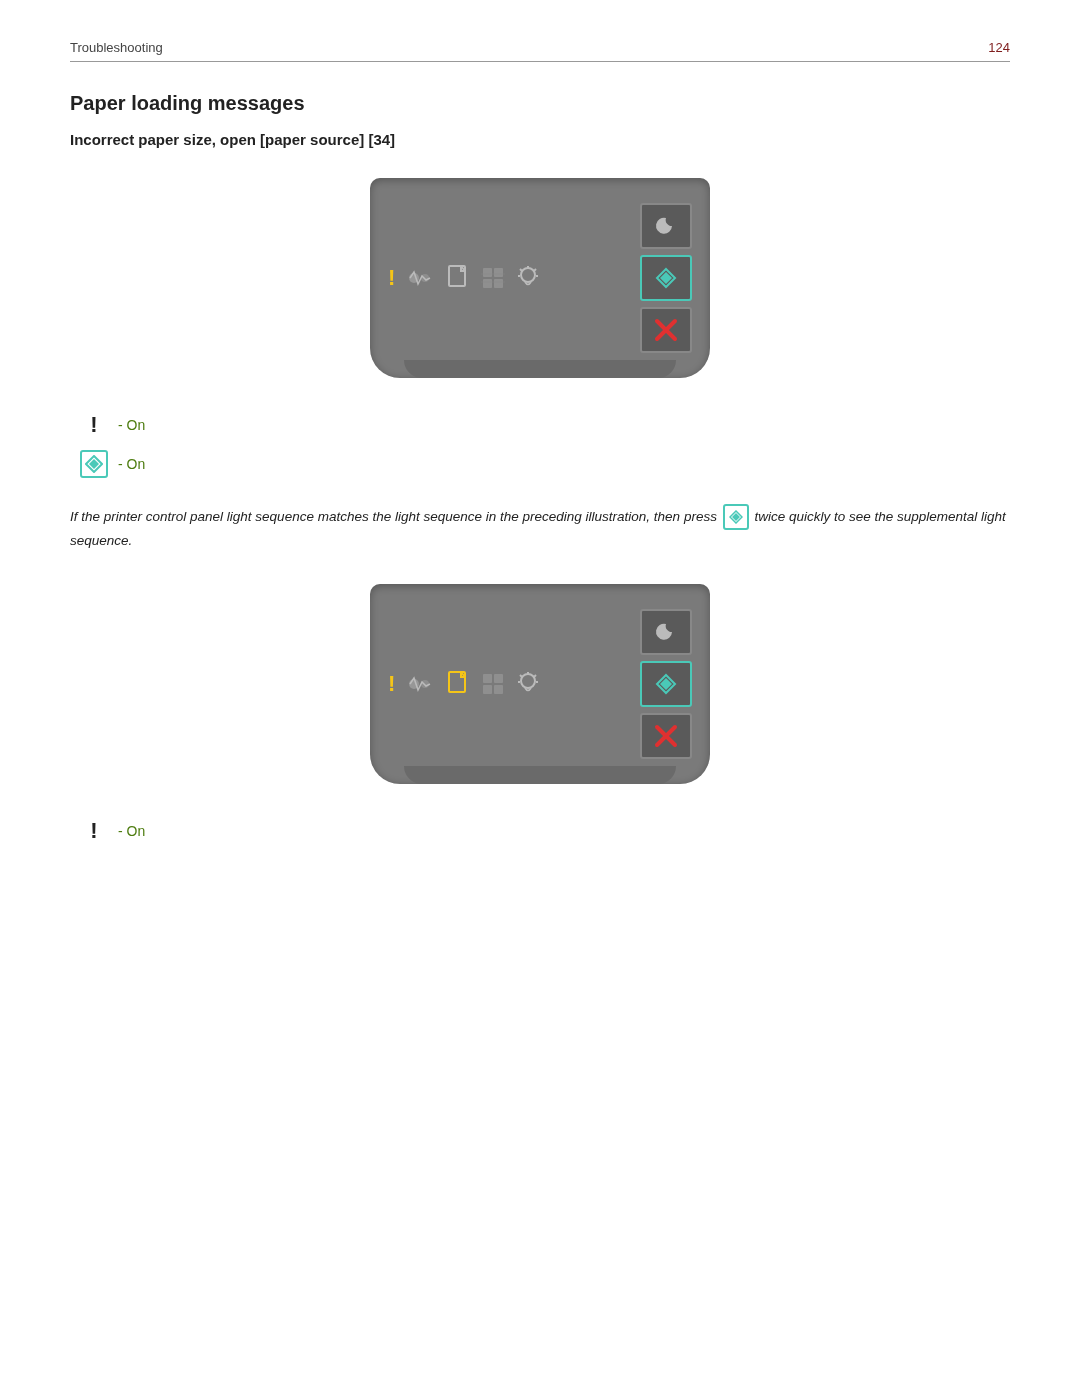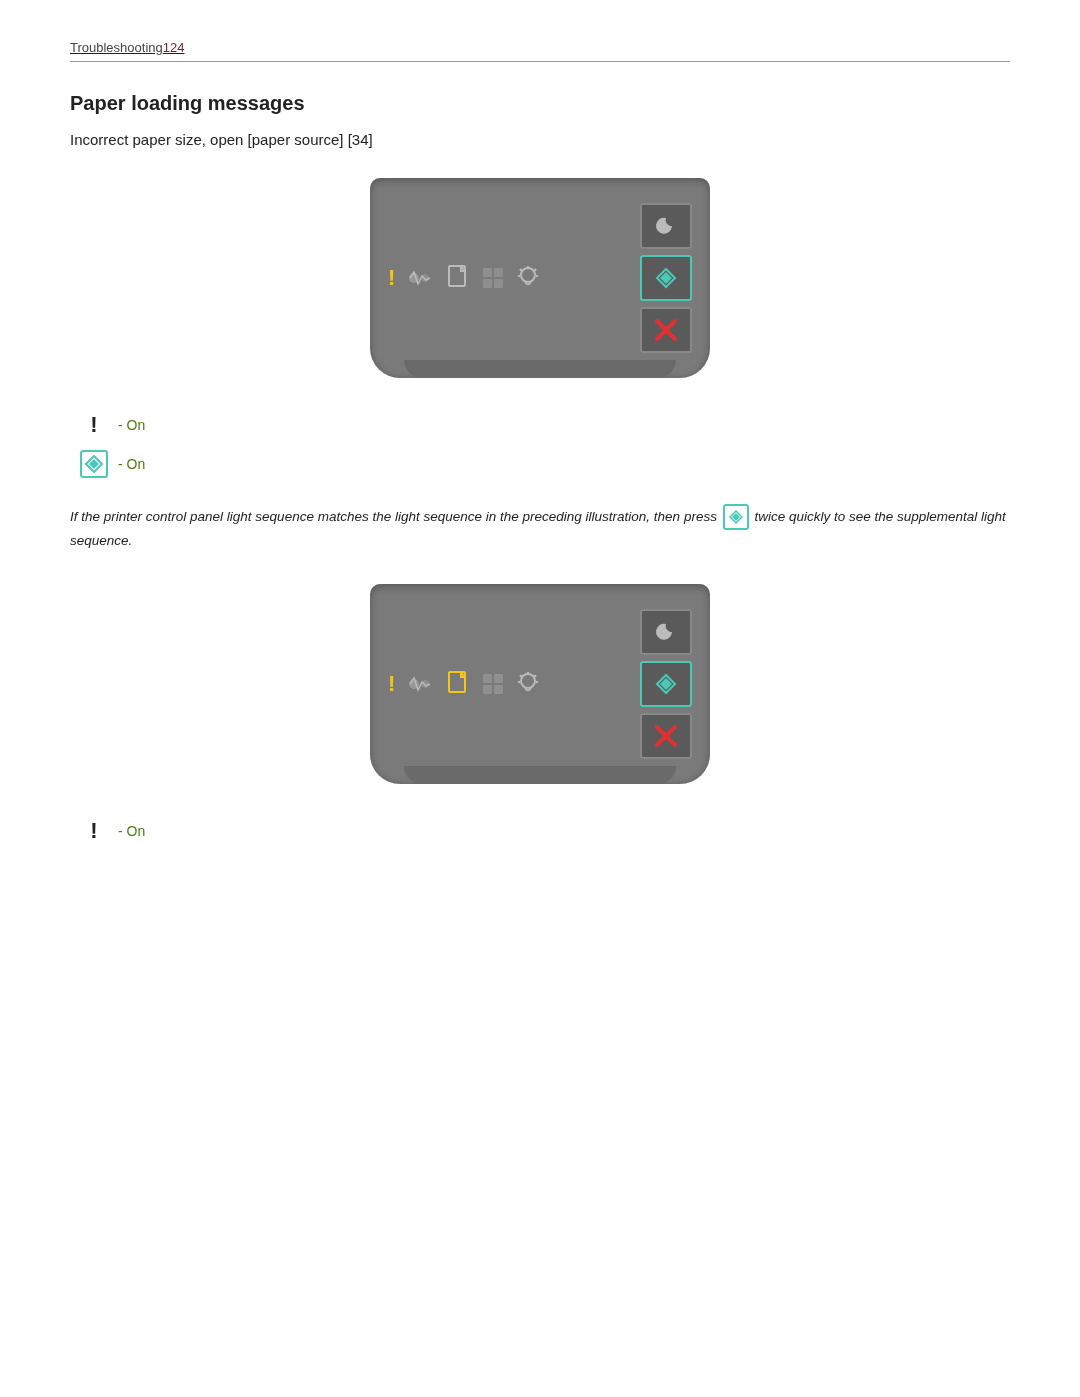--- a/index.html
+++ b/index.html
@@ -12,47 +12,46 @@
       min-height: 1397px;
       padding: 0;
     }
 
     .page {
       padding: 40px 70px 60px 70px;
     }
 
     .header-bar {
       display: flex;
-      justify-content: flex-start;
+      justify-content: space-between;
       align-items: center;
       border-bottom: 1px solid #999;
       padding-bottom: 6px;
       margin-bottom: 30px;
-      text-decoration: underline;
     }
 
     .header-section-title {
       font-size: 13px;
       color: #444;
     }
 
     .header-page-number {
       font-size: 13px;
       color: #7f1d1d;
     }
 
     .section-title {
       font-size: 20px;
       font-weight: bold;
       margin-bottom: 16px;
     }
 
     .subsection-title {
       font-size: 15px;
-      font-weight: normal;
+      font-weight: bold;
       margin-bottom: 30px;
     }
 
     
     .printer-panel-wrapper {
       display: flex;
       justify-content: center;
       margin-bottom: 36px;
     }
 

